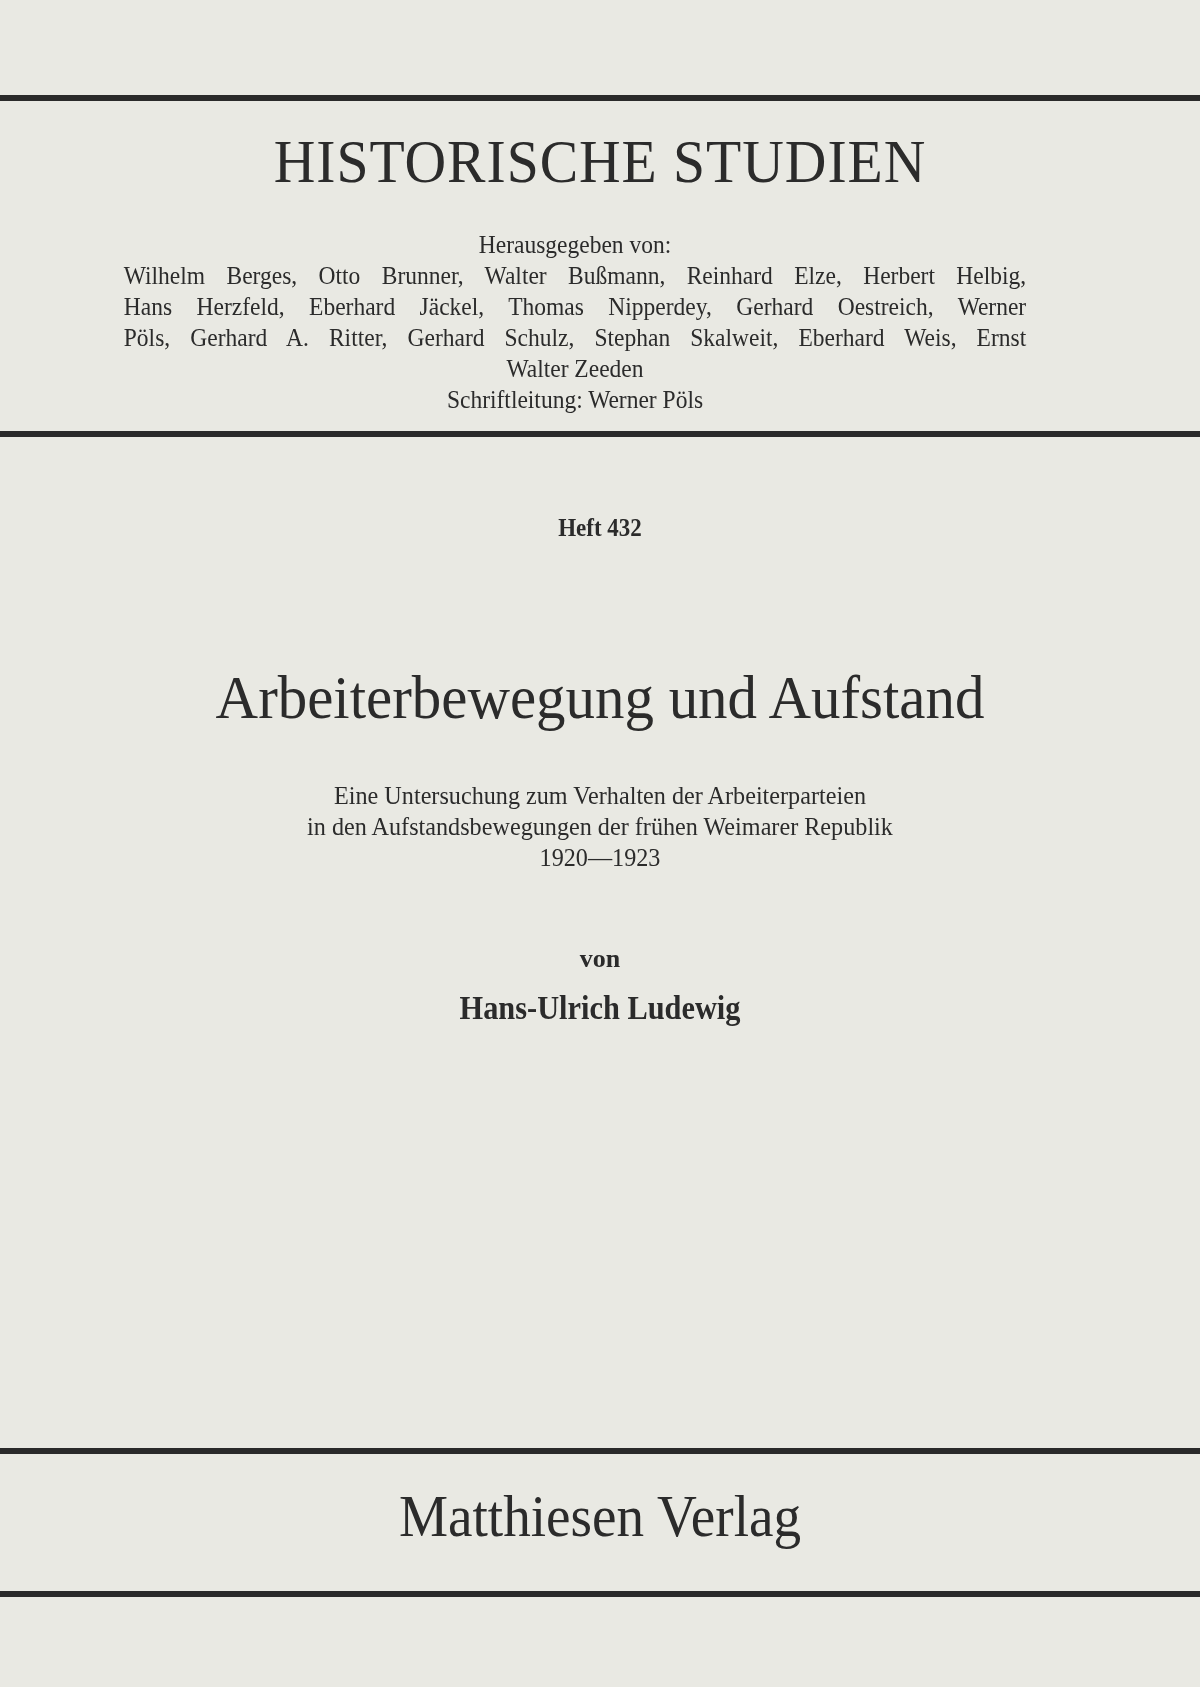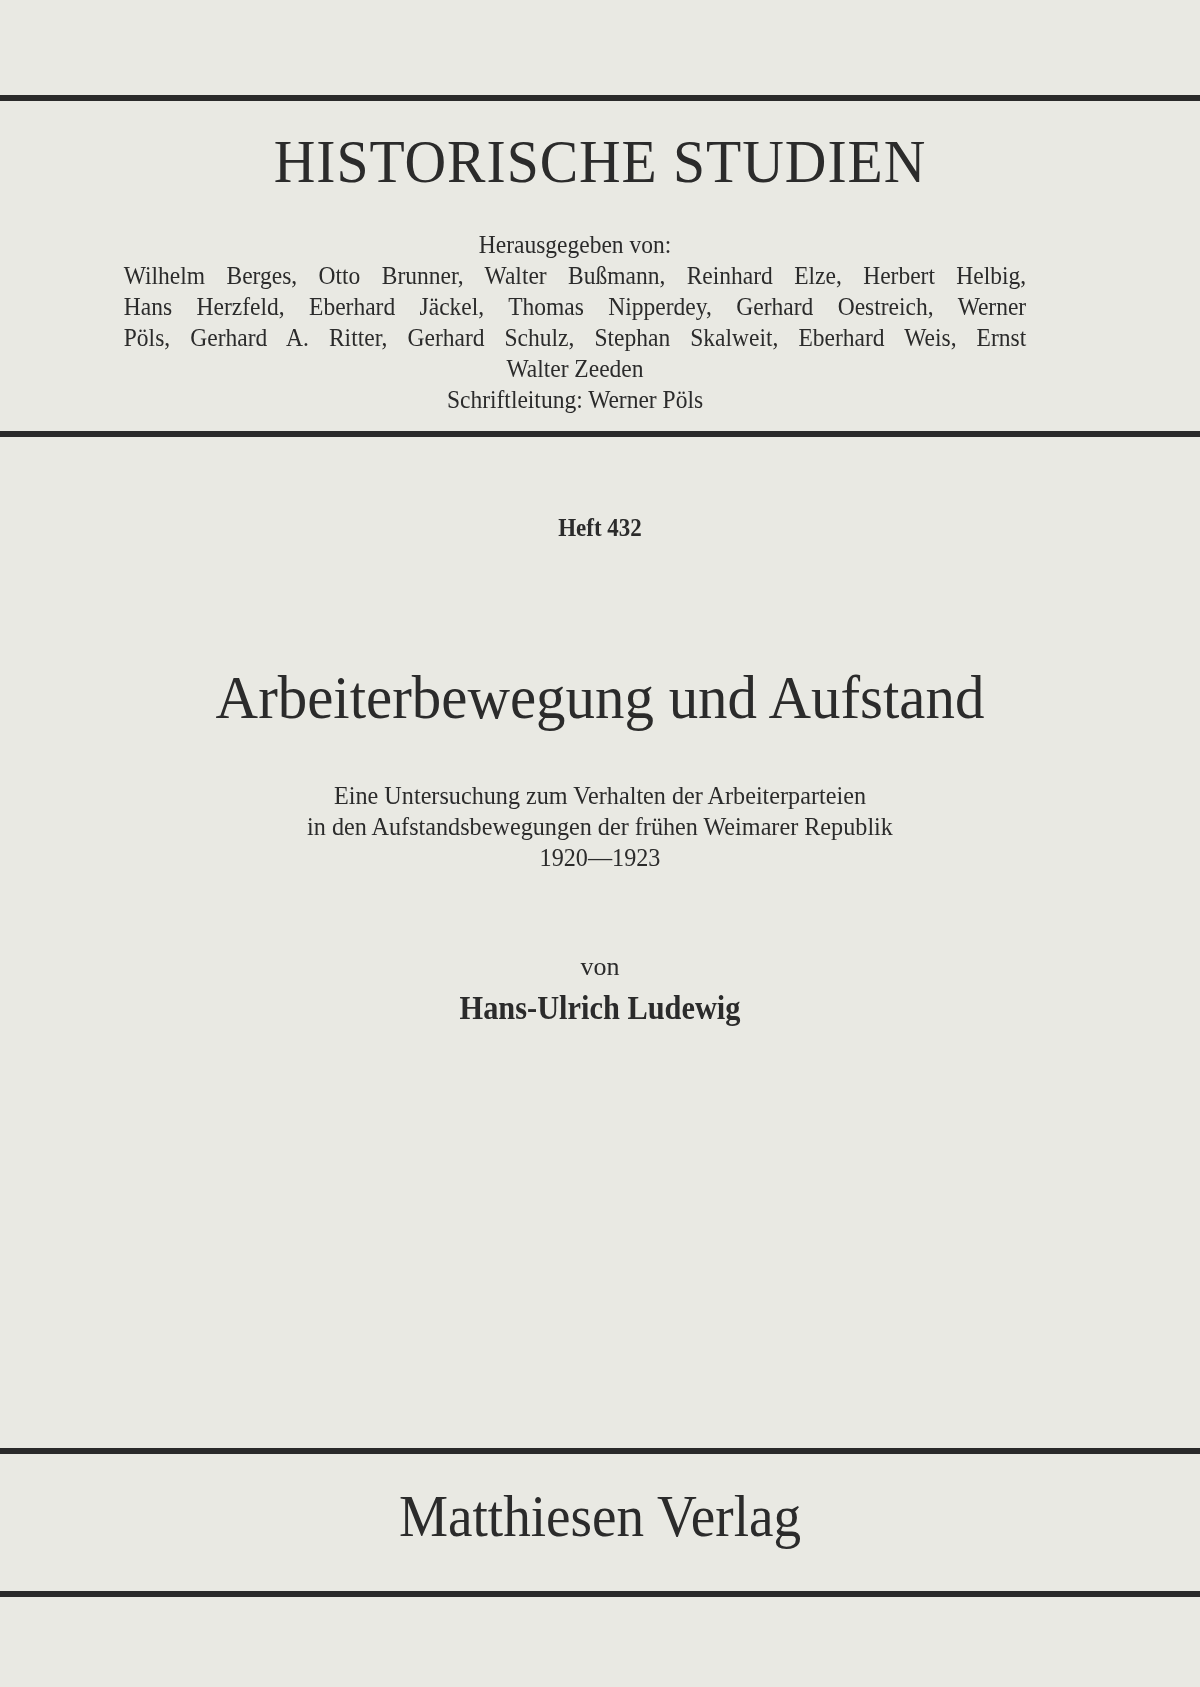--- a/index.html
+++ b/index.html
@@ -67,22 +67,21 @@
       top: 780px;
       font-size: 26px;
       line-height: 31px;
       transform: scaleX(0.93);
       transform-origin: center top;
     }
     .subtitle .line { display: block; }
     .by {
       top: 944px;
       font-size: 26px;
-      font-weight: normal;
-      margin-top: 8px;
+      font-weight: bold;
     }
     .author {
       top: 990px;
       font-size: 33px;
       font-weight: bold;
       transform: scaleX(0.92);
     }
     .publisher {
       top: 1486px;
       font-size: 60px;

